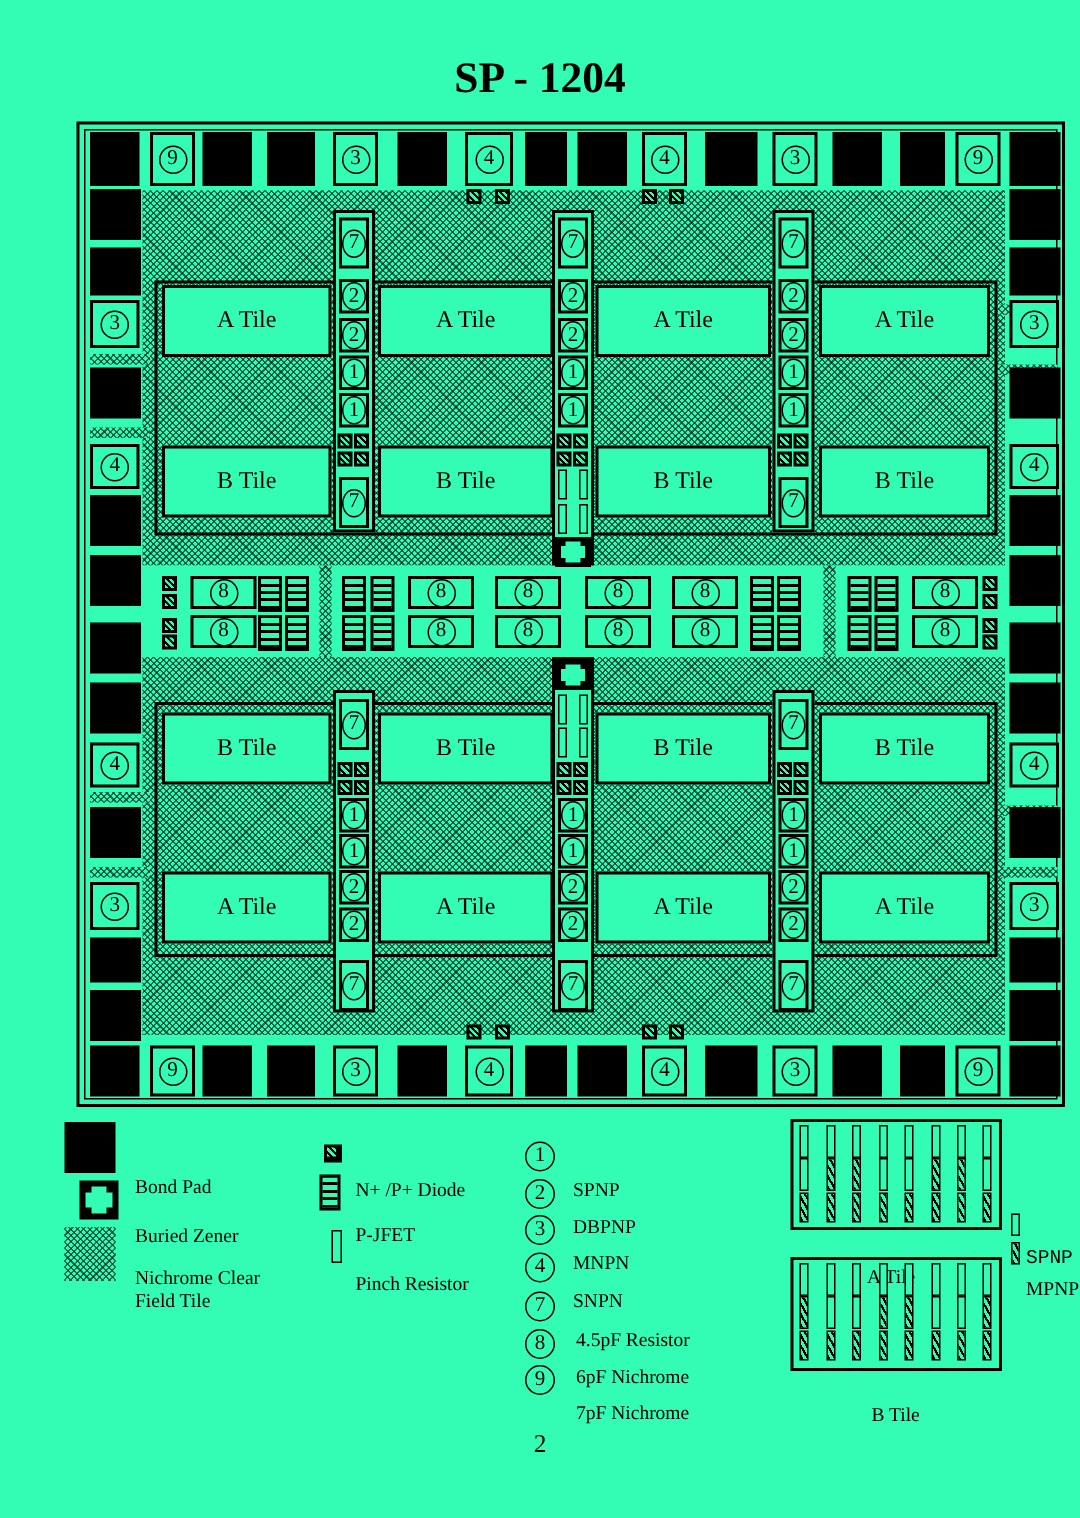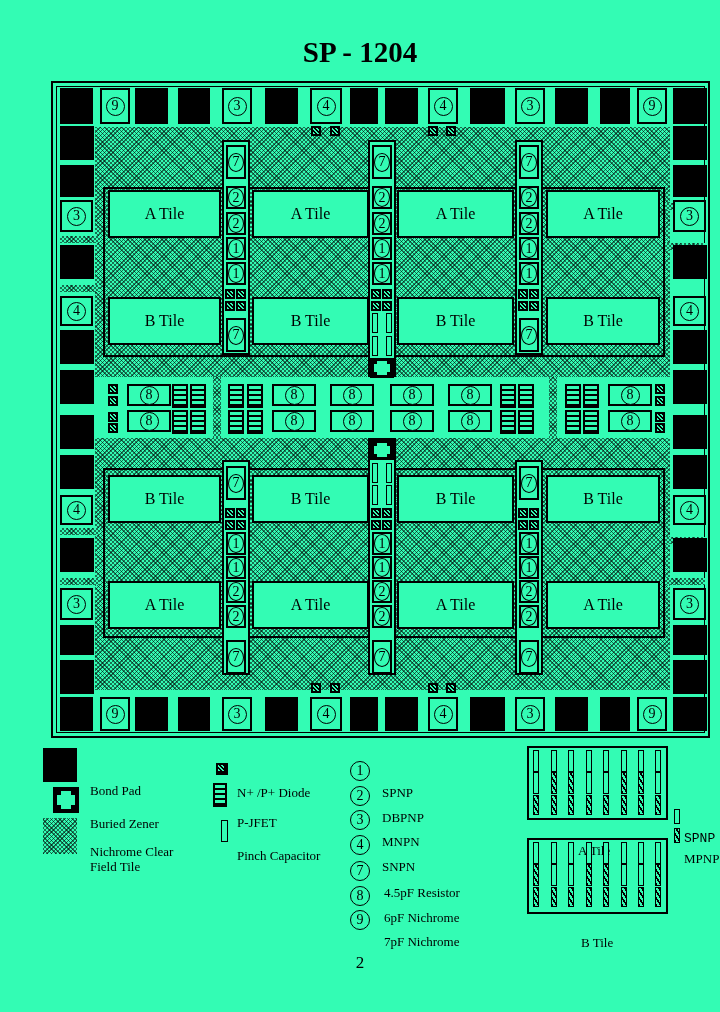--- a/index.html
+++ b/index.html
@@ -403,21 +403,21 @@
 <div class="abs legend-text" style="left:90px;top:822px;">Nichrome Clear</div>
 <div class="abs legend-text" style="left:90px;top:837px;">Field Tile</div>
 
 <div class="abs" style="left:216px;top:763px;width:12px;height:12px;">
     <div class="diode" style="left:0;top:0;width:12px;height:12px;"></div>
   </div>
 <div class="abs legend-text" style="left:237px;top:763px;">N+ /P+ Diode</div>
 <div class="abs jfet" style="left:213px;top:783px;width:14px;height:24px;"></div>
 <div class="abs legend-text" style="left:237px;top:793px;">P-JFET</div>
 <div class="abs pinch" style="left:221px;top:820px;width:7px;height:22px;"></div>
-<div class="abs legend-text" style="left:237px;top:826px;">Pinch Capacitor</div>
+<div class="abs legend-text" style="left:237px;top:826px;">Pinch Resistor</div>
 
 <div id="legend-numbered">
     <div class="abs circ" style="left:350px;top:761px;width:20px;height:20px;">1</div>
     <div class="abs legend-text" style="left:382px;top:763px;">SPNP</div>
     <div class="abs circ" style="left:350px;top:786px;width:20px;height:20px;">2</div>
     <div class="abs legend-text" style="left:382px;top:788px;">DBPNP</div>
     <div class="abs circ" style="left:350px;top:810px;width:20px;height:20px;">3</div>
     <div class="abs legend-text" style="left:382px;top:812px;font-family:Liberation Serif, serif;">MNPN</div>
     <div class="abs circ" style="left:350px;top:835px;width:20px;height:20px;">4</div>
     <div class="abs legend-text" style="left:382px;top:837px;">SNPN</div>

